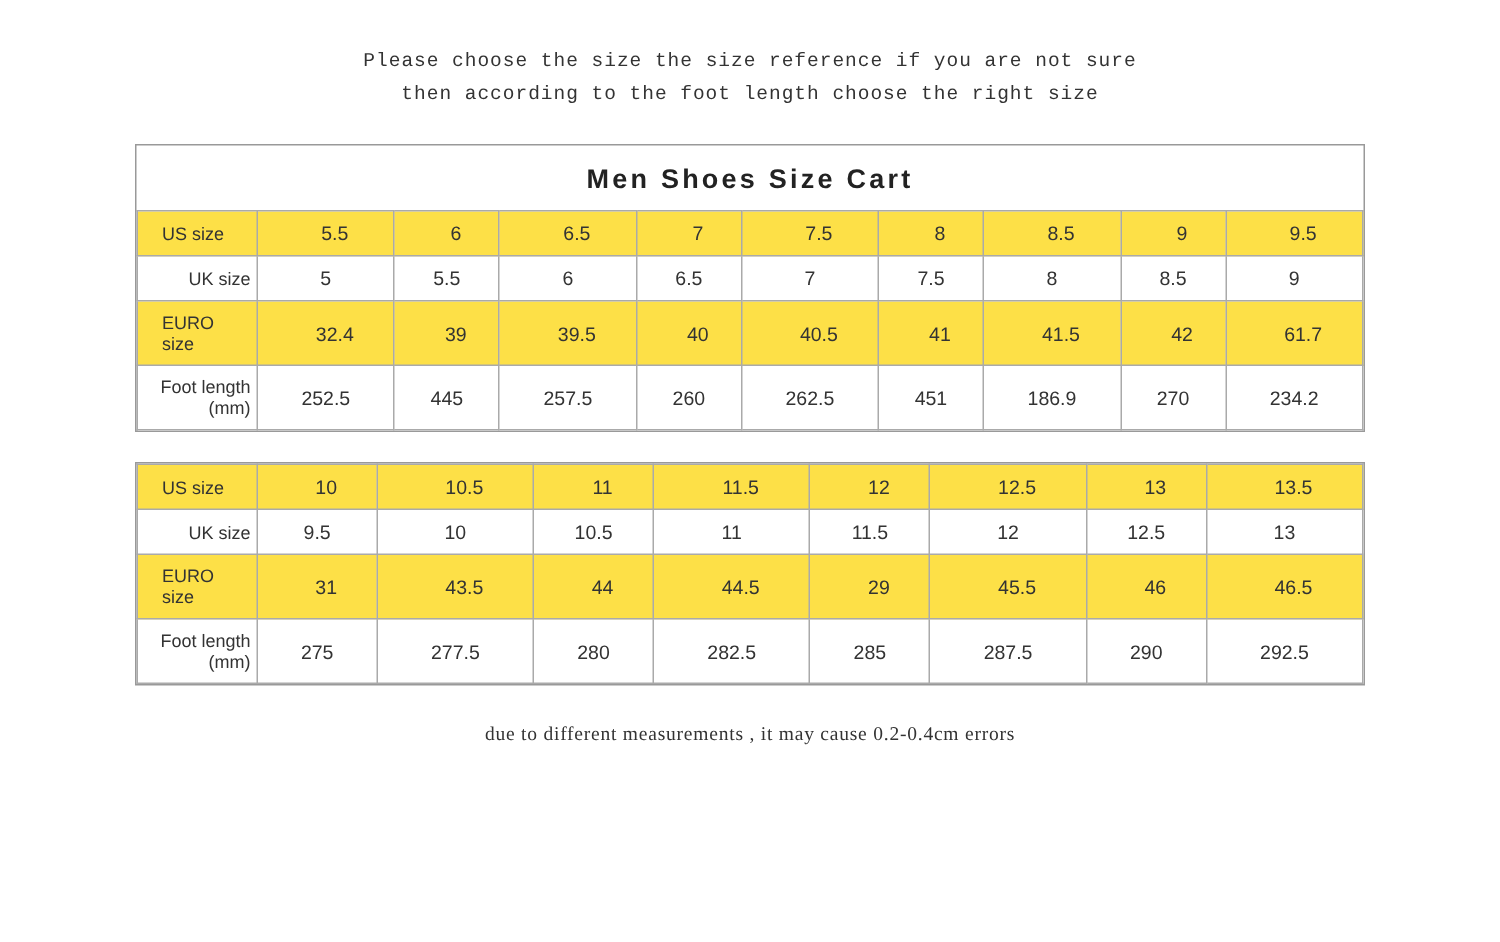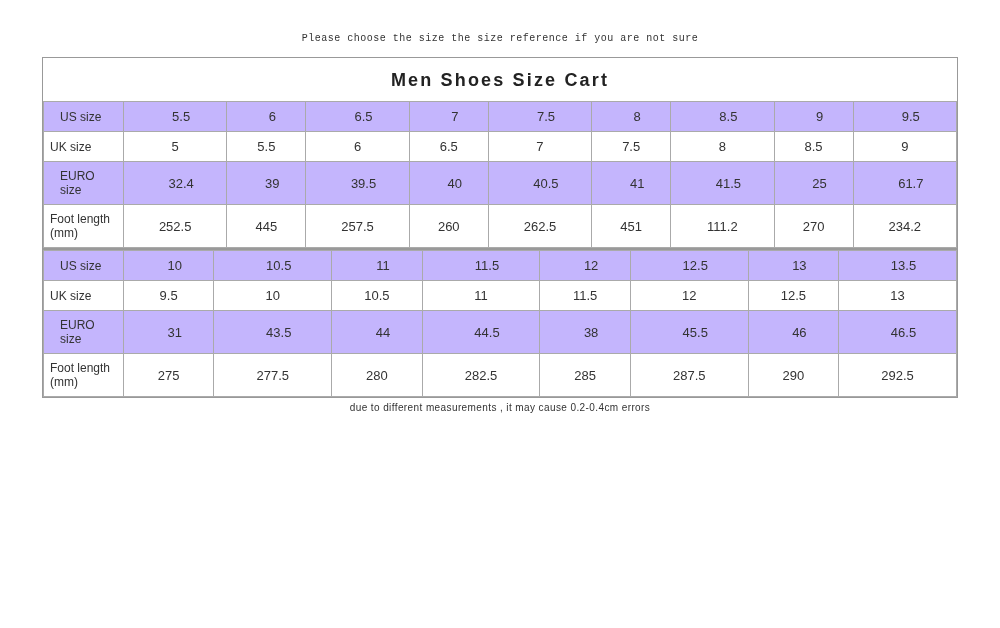--- a/index.html
+++ b/index.html
@@ -8,31 +8,31 @@
       font-family: Arial, sans-serif;
       width: 1000px;
       min-height: 628px;
       display: flex;
       flex-direction: column;
       align-items: center;
       padding: 30px 20px;
     }
     .instruction-text {
       text-align: center;
-      font-size: 10px;
+      font-size: 13px;
       letter-spacing: 0.05em;
       color: #333;
       line-height: 1.7;
-      margin-bottom: 10px;
+      margin-bottom: 22px;
       font-family: 'Courier New', monospace;
     }
     .table-container {
       border: 1.5px solid #999;
-      margin-bottom: 0;
-      width: 916px;
+      margin-bottom: 20px;
+      width: 820px;
     }
     .table-title {
       text-align: center;
       font-size: 18px;
       font-weight: bold;
       padding: 12px 0 10px 0;
       letter-spacing: 0.12em;
       color: #222;
     }
     table {
@@ -40,55 +40,56 @@
       border-collapse: collapse;
     }
     td {
       border: 1px solid #aaa;
       text-align: center;
       padding: 7px 4px;
       font-size: 13px;
       color: #333;
     }
     tr.shaded td {
-      background-color: #c4b5fd;
+      background-color: #fde047;
       color: #333;
       padding-left: 16px;
     }
     tr.white td {
       background-color: #ffffff;
     }
     td.row-label {
       background-color: #c8c8c8;
       font-size: 12px;
       text-align: left;
       padding-left: 6px;
       width: 80px;
     }
     td.row-label-white {
       background-color: #ffffff;
       font-size: 12px;
-      text-align: left;
+      text-align: right;
       padding-left: 6px;
       width: 80px;
     }
     .footer-text {
       text-align: center;
-      font-size: 10px;
+      font-size: 13px;
       color: #333;
       letter-spacing: 0.04em;
       margin-top: 4px;
-      font-family: Liberation Sans, sans-serif;
+      font-family: Liberation Serif, serif;
     }
   </style>
 </head>
 <body>
 
 <div class="instruction-text">
   <div>Please choose the size the size reference if you are not sure</div>
+  <div>then  according  to  the foot length  choose  the right size</div>
 </div>
 
 <div class="table-container">
   <div class="table-title">Men   Shoes   Size   Cart</div>
   <table>
     <tbody id="table1-body">
     <tr class="shaded">
           <td class="row-label">US size</td>
           <td>5.5</td>
           <td>6</td>
@@ -114,32 +115,32 @@
         </tr>
         <tr class="shaded">
           <td class="row-label">EURO size</td>
           <td>32.4</td>
           <td>39</td>
           <td>39.5</td>
           <td>40</td>
           <td>40.5</td>
           <td>41</td>
           <td>41.5</td>
-          <td>25</td>
+          <td>42</td>
           <td>61.7</td>
         </tr>
         <tr class="white">
           <td class="row-label-white">Foot length<br>(mm)</td>
           <td>252.5</td>
           <td>445</td>
           <td>257.5</td>
           <td>260</td>
           <td>262.5</td>
           <td>451</td>
-          <td>111.2</td>
+          <td>186.9</td>
           <td>270</td>
           <td>234.2</td>
         </tr>
       </tbody>
   </table>
 </div>
 
 <div class="table-container">
   <table>
     <tbody id="table2-body">
@@ -164,21 +165,21 @@
           <td>12</td>
           <td>12.5</td>
           <td>13</td>
         </tr>
         <tr class="shaded">
           <td class="row-label">EURO size</td>
           <td>31</td>
           <td>43.5</td>
           <td>44</td>
           <td>44.5</td>
-          <td>38</td>
+          <td>29</td>
           <td>45.5</td>
           <td>46</td>
           <td>46.5</td>
         </tr>
         <tr class="white">
           <td class="row-label-white">Foot length<br>(mm)</td>
           <td>275</td>
           <td>277.5</td>
           <td>280</td>
           <td>282.5</td>

